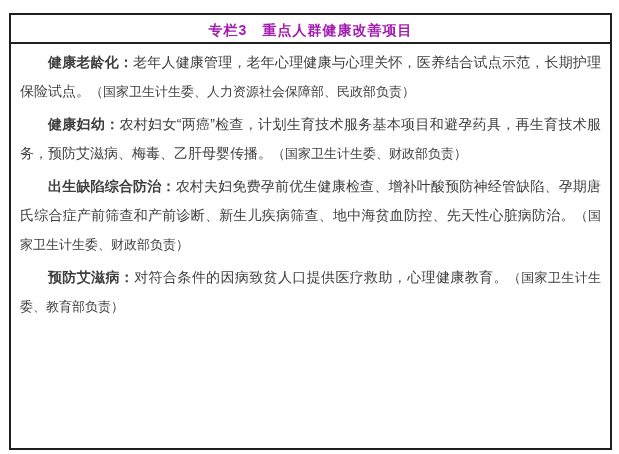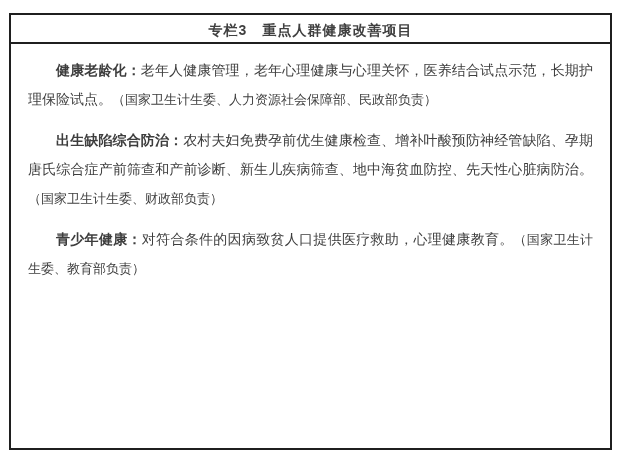--- a/index.html
+++ b/index.html
@@ -28,33 +28,33 @@
   .panel-header {
     height: 29px;
     line-height: 29px;
     box-sizing: border-box;
     border-bottom: 2px solid #1f1f1f;
     text-align: center;
   }
   .panel-title {
     font-size: 14px;
     font-weight: bold;
-    color: #404040;
+    color: #a21caf;
     letter-spacing: 1px;
   }
   .panel-body {
     box-sizing: border-box;
     padding: 0 5px;
     font-size: 14px;
     line-height: 29px;
     color: #3d3d3d;
     text-align: justify;
   }
   .para {
-    margin: 12px;
+    margin: 4px;
     text-indent: 2em;
   }
   .term {
     font-family: "Liberation Serif", serif;
     font-weight: bold;
     color: #3d3d3d;
   }
   .desc {
     color: #3d3d3d;
   }
@@ -69,21 +69,22 @@
 
 <div class="page">
   <div class="panel">
     <div class="panel-header">
       <span class="panel-title">专栏3　重点人群健康改善项目</span>
     </div>
     <div class="panel-body">
 
   <p class="para"><span class="term">健康老龄化：</span><span class="desc">老年人健康管理，老年心理健康与心理关怀，医养结合试点示范，长期护理保险试点。</span><span class="resp">（国家卫生计生委、人力资源社会保障部、民政部负责）</span></p>
 
+  <p class="para"><span class="term">健康妇幼：</span><span class="desc">农村妇女“两癌”检查，计划生育技术服务基本项目和避孕药具，再生育技术服务，预防艾滋病、梅毒、乙肝母婴传播。</span><span class="resp">（国家卫生计生委、财政部负责）</span></p>
 
   <p class="para"><span class="term">出生缺陷综合防治：</span><span class="desc">农村夫妇免费孕前优生健康检查、增补叶酸预防神经管缺陷、孕期唐氏综合症产前筛查和产前诊断、新生儿疾病筛查、地中海贫血防控、先天性心脏病防治。</span><span class="resp">（国家卫生计生委、财政部负责）</span></p>
 
-  <p class="para"><span class="term">青少年健康：</span><span class="desc">对符合条件的因病致贫人口提供医疗救助，心理健康教育。</span><span class="resp">（国家卫生计生委、教育部负责）</span></p>
+  <p class="para"><span class="term">预防艾滋病：</span><span class="desc">对符合条件的因病致贫人口提供医疗救助，心理健康教育。</span><span class="resp">（国家卫生计生委、教育部负责）</span></p>
 
 
 </div>
   </div>
 </div>
 
 </body></html>

